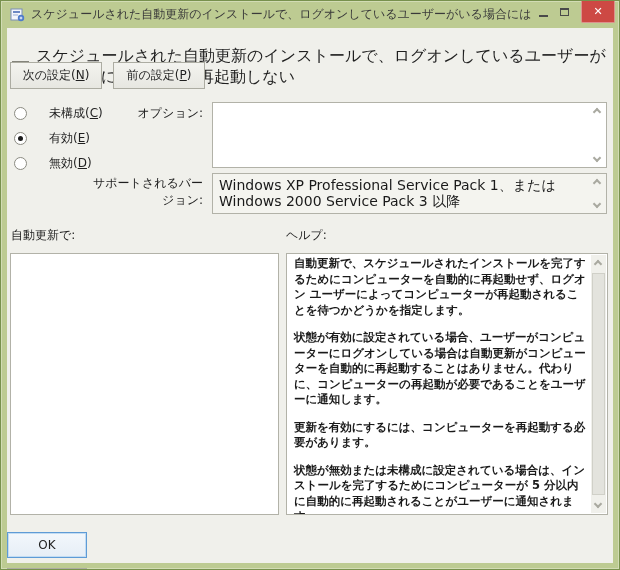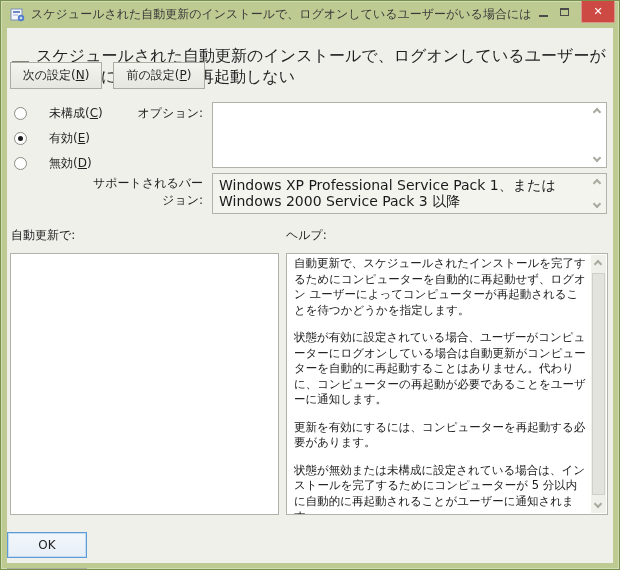--- a/index.html
+++ b/index.html
@@ -110,21 +110,21 @@
   .panel {
     position:absolute; top:225px; height:262px;
     background:#fff; border:1px solid #b2b2a8;
   }
   .options-panel { left:3px; width:269px; }
   .help-panel { left:279px; width:322px; }
 
   .help-text {
     position:absolute; left:0; top:0; right:16px; bottom:0;
     overflow:hidden; padding:2px 4px 2px 7px;
-    font-size:11.5px; line-height:15.5px; color:#1a1a1a;
+    font-size:11.5px; line-height:15.5px; color:#1a1a1a;font-weight:bold;
   }
   .help-text p { margin:0 0 12px 0; }
 
   .v-scrollbar {
     position:absolute; top:1px; bottom:1px; right:1px; width:15px;
     background:#f0f0eb;
   }
   .v-scrollbar .chev { left:4px; }
   .v-scrollbar .thumb { position:absolute; left:1px; right:1px; top:18px; bottom:18px; background:#e3e3dd; border:1px solid #d0d0c8; }
 

